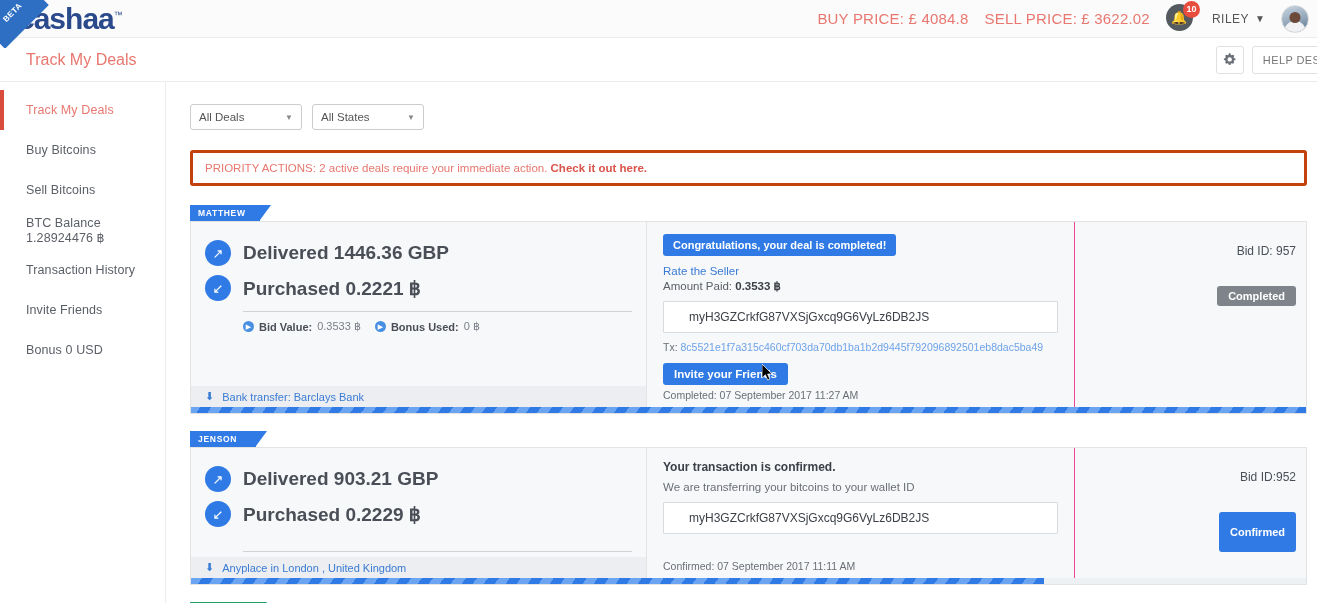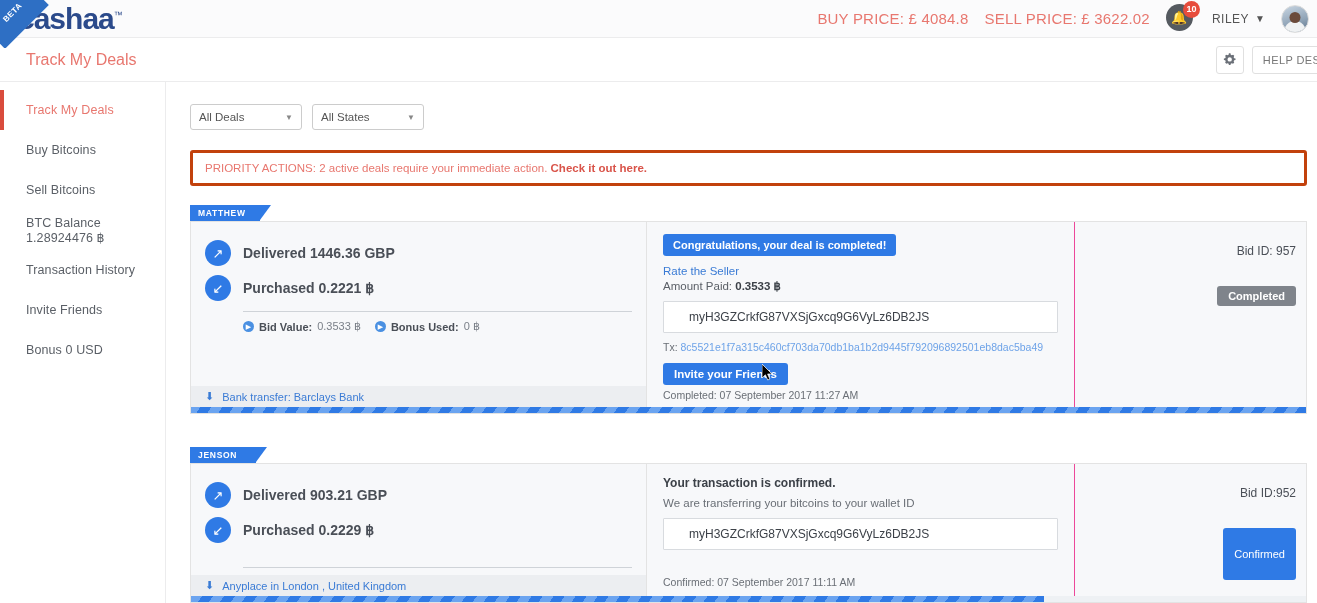--- a/index.html
+++ b/index.html
@@ -142,21 +142,21 @@
   }
   
   .alert {
     border: 3px solid #c2410c; border-radius: 3px;
     background: #fff; color: #e8776f;
     font-size: 11.5px; padding: 9px 12px;
     margin-bottom: 16px;
   }
   .alert b { color: #d9544a; }
   
-  .deal { margin-bottom: 30px; position: relative; }
+  .deal { margin-bottom: 14px; position: relative; }
   .nametag {
     display: inline-block; position: relative;
     background: #2f7ae5; color: #fff;
     font-size: 8.5px; font-weight: bold;
     letter-spacing: .7px;
     padding: 3px 14px 3px 8px;
     min-width: 66px;
   }
   .nametag.green { background: #1d9e62; }
   .nametag::after {
@@ -177,21 +177,21 @@
     border-left: 1px solid #ec4899;
     padding: 22px 10px; text-align: right;
   }
   .amt-row { display: flex; align-items: center; gap: 12px; margin-bottom: 9px; }
   .circ-icon {
     width: 26px; height: 26px; border-radius: 50%;
     background: #2f7ae5; color: #fff;
     display: flex; align-items: center; justify-content: center;
     font-size: 13px; flex-shrink: 0;
   }
-  .amt-text { font-size: 14px; font-weight: bold; color: #4a4f57; }
+  .amt-text { font-size: 19px; font-weight: bold; color: #4a4f57; }
   .hr { border-top: 1px solid #cfd3d8; margin: 10px 0 8px 38px; }
   .meta-row {
     display: flex; gap: 14px; padding-left: 38px;
     font-size: 11px; color: #5a5f66;
   }
   .meta-item { display: flex; align-items: center; gap: 5px; }
   .chev-circle {
     width: 11px; height: 11px; border-radius: 50%;
     background: #4a90e2; color: #fff; font-size: 7px;
     display: flex; align-items: center; justify-content: center;
@@ -214,22 +214,22 @@
       #6ba4f0 9px, #6ba4f0 18px);
   }
   .stripe-bar.partial { width: 76.5%; }
   .stripe-track {
     position: absolute; left: 0; bottom: 0;
     height: 6px; width: 100%;
     background: #eef1f4;
   }
   .badge-blue {
     display: inline-block; background: #2f7ae5;
-    color: #fff; font-size: 11px; font-weight: normal;
-    padding: 20px 11px; border-radius: 3px;
+    color: #fff; font-size: 11px; font-weight: bold;
+    padding: 14px 11px; border-radius: 3px;
   }
   .badge-gray {
     display: inline-block; background: #7f848b;
     color: #fff; font-size: 11px; font-weight: bold;
     padding: 4px 11px; border-radius: 3px;
   }
   .bid-id { font-size: 12px; color: #4a4f57; margin-bottom: 28px; }
   .mid-badge {
     display: inline-block; background: #2f7ae5;
     color: #fff; font-size: 11px; font-weight: bold;

